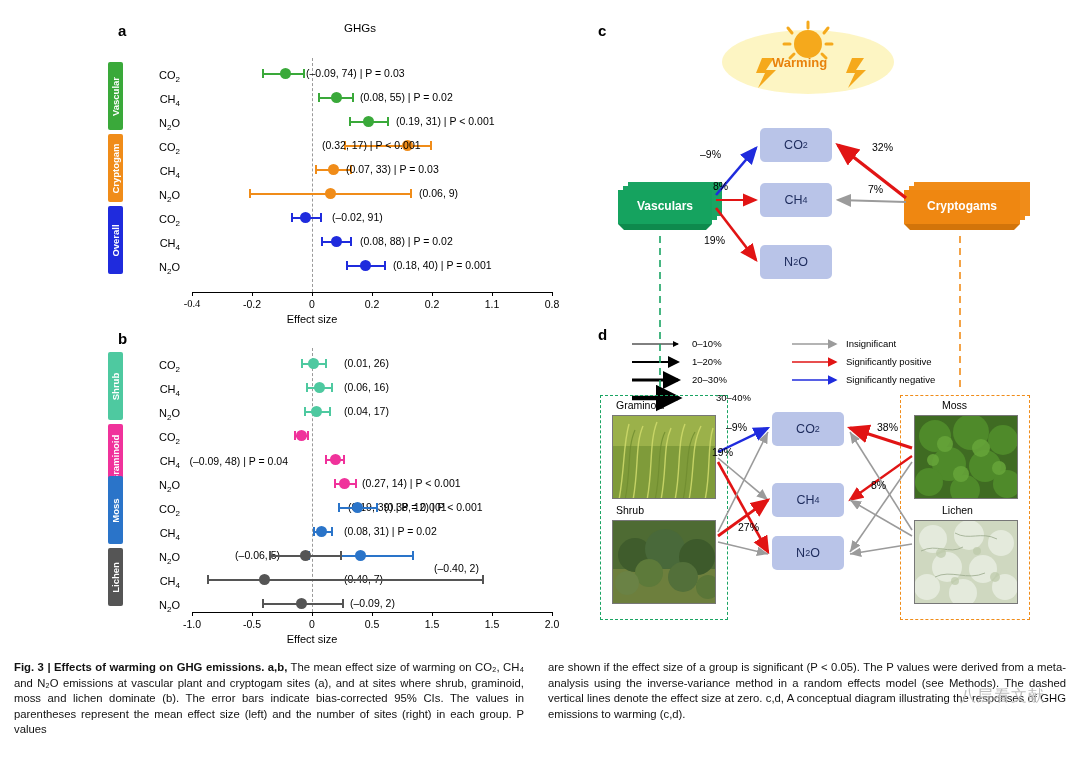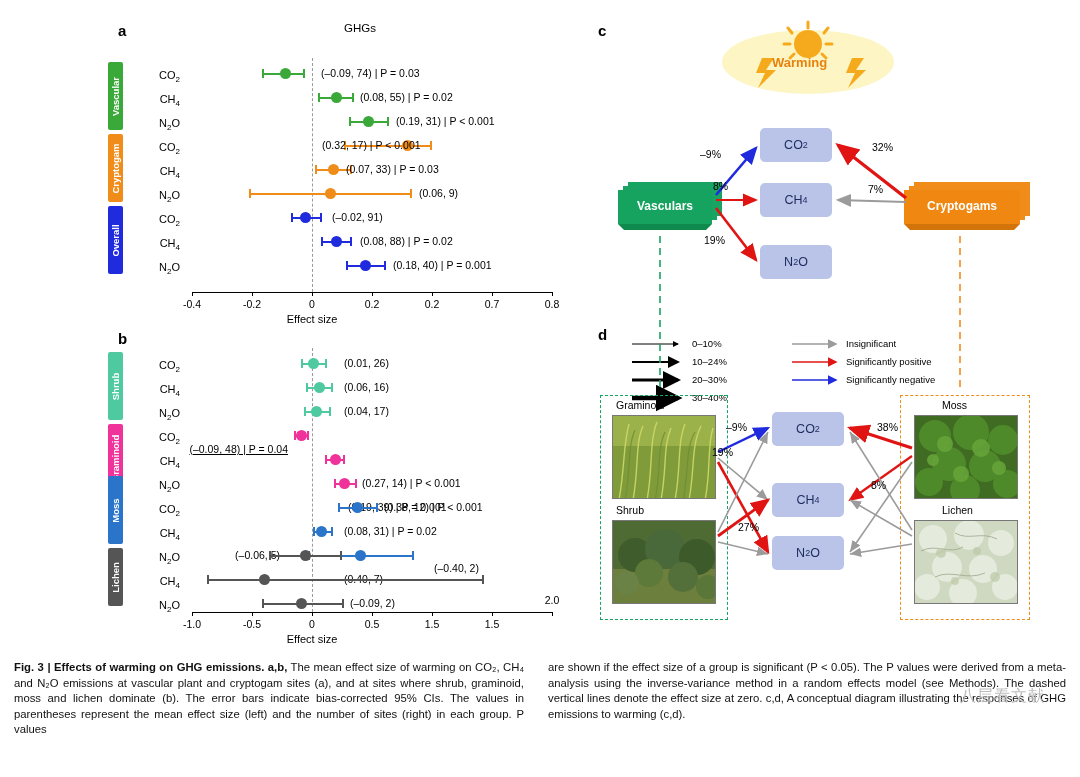--- a/index.html
+++ b/index.html
@@ -204,34 +204,34 @@
   <div class="zeroline" style="left:312px; top:58px; height:234px;"></div>
 
   <div class="axisline" style="left:192px; top:292px; width:360px; height:1.2px;"></div>
   <div class="tick" style="left:192px; top:292px;"></div>
   <div class="tick" style="left:252px; top:292px;"></div>
   <div class="tick" style="left:312px; top:292px;"></div>
   <div class="tick" style="left:372px; top:292px;"></div>
   <div class="tick" style="left:432px; top:292px;"></div>
   <div class="tick" style="left:492px; top:292px;"></div>
   <div class="tick" style="left:552px; top:292px;"></div>
-  <div class="ticklabel" style="left:162px; top:298px; width:60px;">-0.4</div>
+  <div class="ticklabel" style="left:162px; top:298px; width:60px;font-family:Liberation Serif, serif;">-0.4</div>
   <div class="ticklabel" style="left:222px; top:298px; width:60px;">-0.2</div>
   <div class="ticklabel" style="left:282px; top:298px; width:60px;">0</div>
   <div class="ticklabel" style="left:342px; top:298px; width:60px;">0.2</div>
   <div class="ticklabel" style="left:402px; top:298px; width:60px;">0.2</div>
-  <div class="ticklabel" style="left:462px; top:298px; width:60px;">0.7</div>
+  <div class="ticklabel" style="left:462px; top:298px; width:60px;">1.1</div>
   <div class="ticklabel" style="left:522px; top:298px; width:60px;">0.8</div>
   <div class="axistitle" style="left:282px; top:313px; width:60px;">Effect size</div>
 
   <div class="err" style="left:262px; top:73px; width:42px; background:#3aa93a;"></div>
   <div class="cap" style="left:262px; top:69px; background:#3aa93a;"></div>
   <div class="cap" style="left:303px; top:69px; background:#3aa93a;"></div>
   <div class="pt" style="left:280px; top:68px; background:#3aa93a;"></div>
-  <div class="ann right" style="left:321px; top:67px;">(–0.09, 74) | P = 0.03</div>
+  <div class="ann right" style="left:306px; top:67px;">(–0.09, 74) | P = 0.03</div>
 
   <div class="err" style="left:318px; top:97px; width:35px; background:#3aa93a;"></div>
   <div class="cap" style="left:318px; top:93px; background:#3aa93a;"></div>
   <div class="cap" style="left:352px; top:93px; background:#3aa93a;"></div>
   <div class="pt" style="left:331px; top:92px; background:#3aa93a;"></div>
   <div class="ann right" style="left:360px; top:91px;">(0.08, 55) | P = 0.02</div>
 
   <div class="err" style="left:349px; top:121px; width:39px; background:#3aa93a;"></div>
   <div class="cap" style="left:349px; top:117px; background:#3aa93a;"></div>
   <div class="cap" style="left:387px; top:117px; background:#3aa93a;"></div>
@@ -310,21 +310,21 @@
   <div class="tick" style="left:372px; top:612px;"></div>
   <div class="tick" style="left:432px; top:612px;"></div>
   <div class="tick" style="left:492px; top:612px;"></div>
   <div class="tick" style="left:552px; top:612px;"></div>
   <div class="ticklabel" style="left:162px; top:618px; width:60px;">-1.0</div>
   <div class="ticklabel" style="left:222px; top:618px; width:60px;">-0.5</div>
   <div class="ticklabel" style="left:282px; top:618px; width:60px;">0</div>
   <div class="ticklabel" style="left:342px; top:618px; width:60px;">0.5</div>
   <div class="ticklabel" style="left:402px; top:618px; width:60px;">1.5</div>
   <div class="ticklabel" style="left:462px; top:618px; width:60px;">1.5</div>
-  <div class="ticklabel" style="left:522px; top:594px; width:60px;">2.0</div>
+  <div class="ticklabel" style="left:522px; top:618px; width:60px;">2.0</div>
   <div class="axistitle" style="left:282px; top:633px; width:60px;">Effect size</div>
 
   <div class="err" style="left:301px; top:363px; width:25px; background:#4ec9a0;"></div>
   <div class="cap" style="left:301px; top:359px; background:#4ec9a0;"></div>
   <div class="cap" style="left:325px; top:359px; background:#4ec9a0;"></div>
   <div class="pt" style="left:308px; top:358px; background:#4ec9a0;"></div>
   <div class="ann right" style="left:344px; top:357px;">(0.01, 26)</div>
 
   <div class="err" style="left:306px; top:387px; width:26px; background:#4ec9a0;"></div>
   <div class="cap" style="left:306px; top:383px; background:#4ec9a0;"></div>
@@ -335,21 +335,21 @@
   <div class="err" style="left:304px; top:411px; width:26px; background:#4ec9a0;"></div>
   <div class="cap" style="left:304px; top:407px; background:#4ec9a0;"></div>
   <div class="cap" style="left:329px; top:407px; background:#4ec9a0;"></div>
   <div class="pt" style="left:311px; top:406px; background:#4ec9a0;"></div>
   <div class="ann right" style="left:344px; top:405px;">(0.04, 17)</div>
 
   <div class="err" style="left:294px; top:435px; width:14px; background:#f0329b;"></div>
   <div class="cap" style="left:294px; top:431px; background:#f0329b;"></div>
   <div class="cap" style="left:307px; top:431px; background:#f0329b;"></div>
   <div class="pt" style="left:296px; top:430px; background:#f0329b;"></div>
-  <div class="ann left" style="left:120px; top:443px; width:168px;text-decoration:underline;">(–0.09, 48) | P = 0.04</div>
+  <div class="ann left" style="left:120px; top:455px; width:168px;">(–0.09, 48) | P = 0.04</div>
 
   <div class="err" style="left:325px; top:459px; width:19px; background:#f0329b;"></div>
   <div class="cap" style="left:325px; top:455px; background:#f0329b;"></div>
   <div class="cap" style="left:343px; top:455px; background:#f0329b;"></div>
   <div class="pt" style="left:330px; top:454px; background:#f0329b;"></div>
   <div class="ann right" style="left:348px; top:453px;margin-top:48px;">(0.19, 39) | P = 0.001</div>
 
   <div class="err" style="left:334px; top:483px; width:22px; background:#f0329b;"></div>
   <div class="cap" style="left:334px; top:479px; background:#f0329b;"></div>
   <div class="cap" style="left:355px; top:479px; background:#f0329b;"></div>
@@ -469,23 +469,23 @@
       <marker id="lk1" markerWidth="6" markerHeight="6" refX="5" refY="3" orient="auto">
           <path d="M0,0 L6,3 L0,6 z" fill="#000"></path>
         </marker>
     </defs>
     <line x1="2" y1="8" x2="48" y2="8" stroke="#000" stroke-width="1" marker-end="url(#lk1)"></line>
     <line x1="2" y1="26" x2="48" y2="26" stroke="#000" stroke-width="2" marker-end="url(#lk1)"></line>
     <line x1="2" y1="44" x2="48" y2="44" stroke="#000" stroke-width="3" marker-end="url(#lk1)"></line>
     <line x1="2" y1="62" x2="48" y2="62" stroke="#000" stroke-width="4.5" marker-end="url(#lk1)"></line>
   </svg>
   <div class="legend-txt" style="left:692px; top:338px;">0–10%</div>
-  <div class="legend-txt" style="left:692px; top:356px;">10–24%</div>
+  <div class="legend-txt" style="left:692px; top:356px;">1–20%</div>
   <div class="legend-txt" style="left:692px; top:374px;">20–30%</div>
-  <div class="legend-txt" style="left:692px; top:392px;">30–40%</div>
+  <div class="legend-txt" style="left:716px; top:392px;">30–40%</div>
 
   <svg style="position:absolute; left:790px; top:336px;" width="70" height="48">
     <defs>
       <marker id="lg" markerWidth="6" markerHeight="6" refX="5" refY="3" orient="auto">
           <path d="M0,0 L6,3 L0,6 z" fill="#9b9b9b"></path>
         </marker>
       <marker id="lr" markerWidth="6" markerHeight="6" refX="5" refY="3" orient="auto">
           <path d="M0,0 L6,3 L0,6 z" fill="#e11414"></path>
         </marker>
       <marker id="lb" markerWidth="6" markerHeight="6" refX="5" refY="3" orient="auto">

